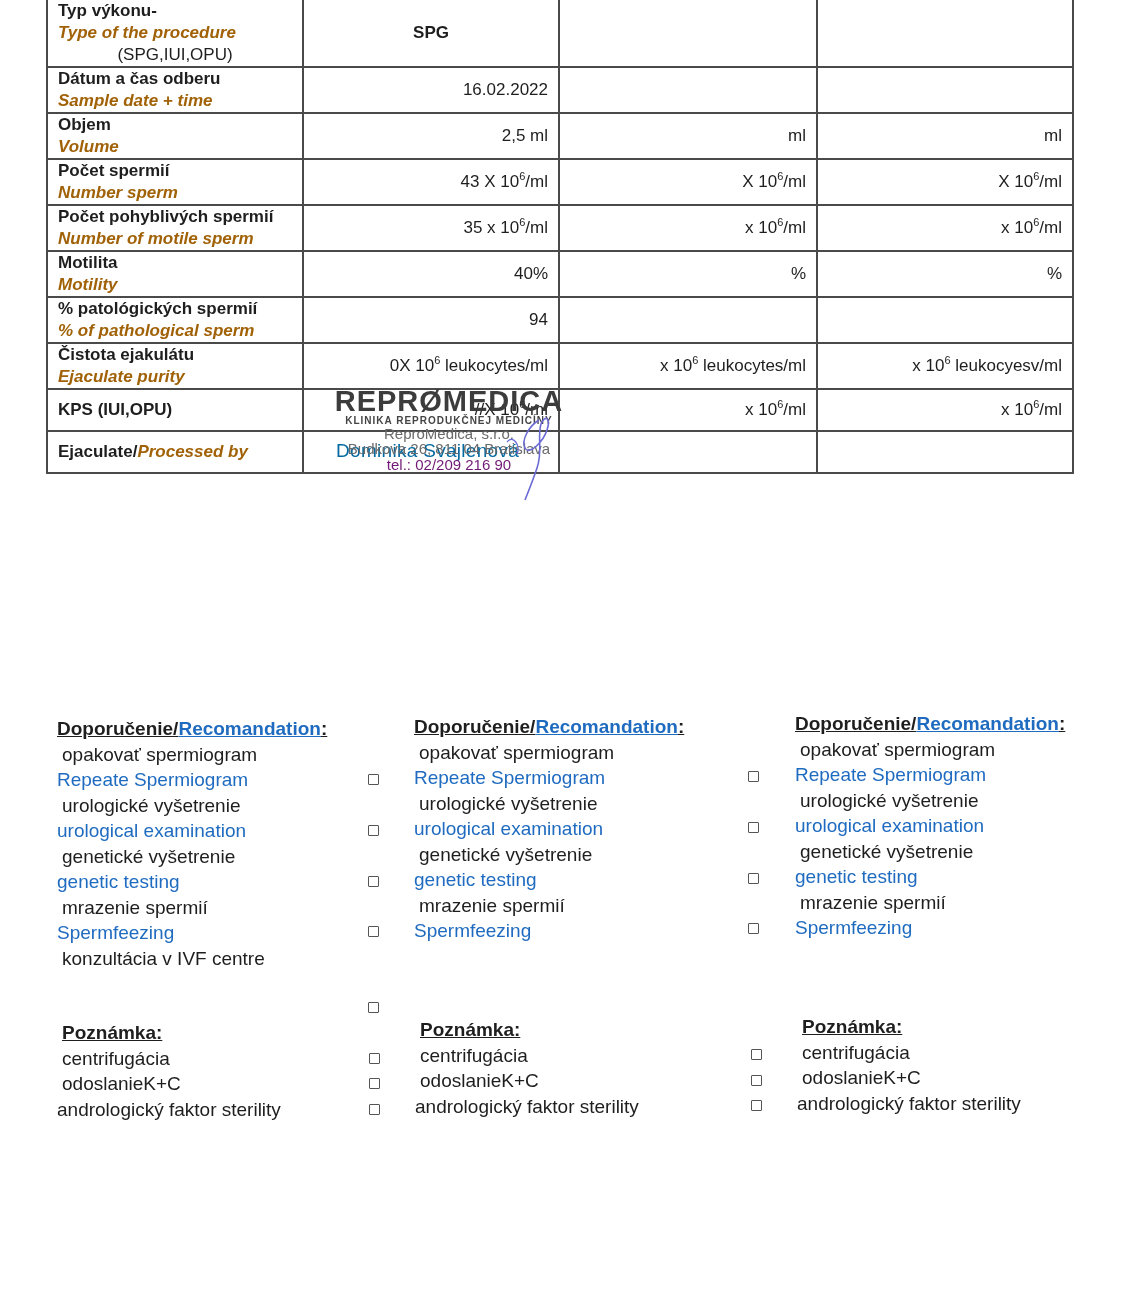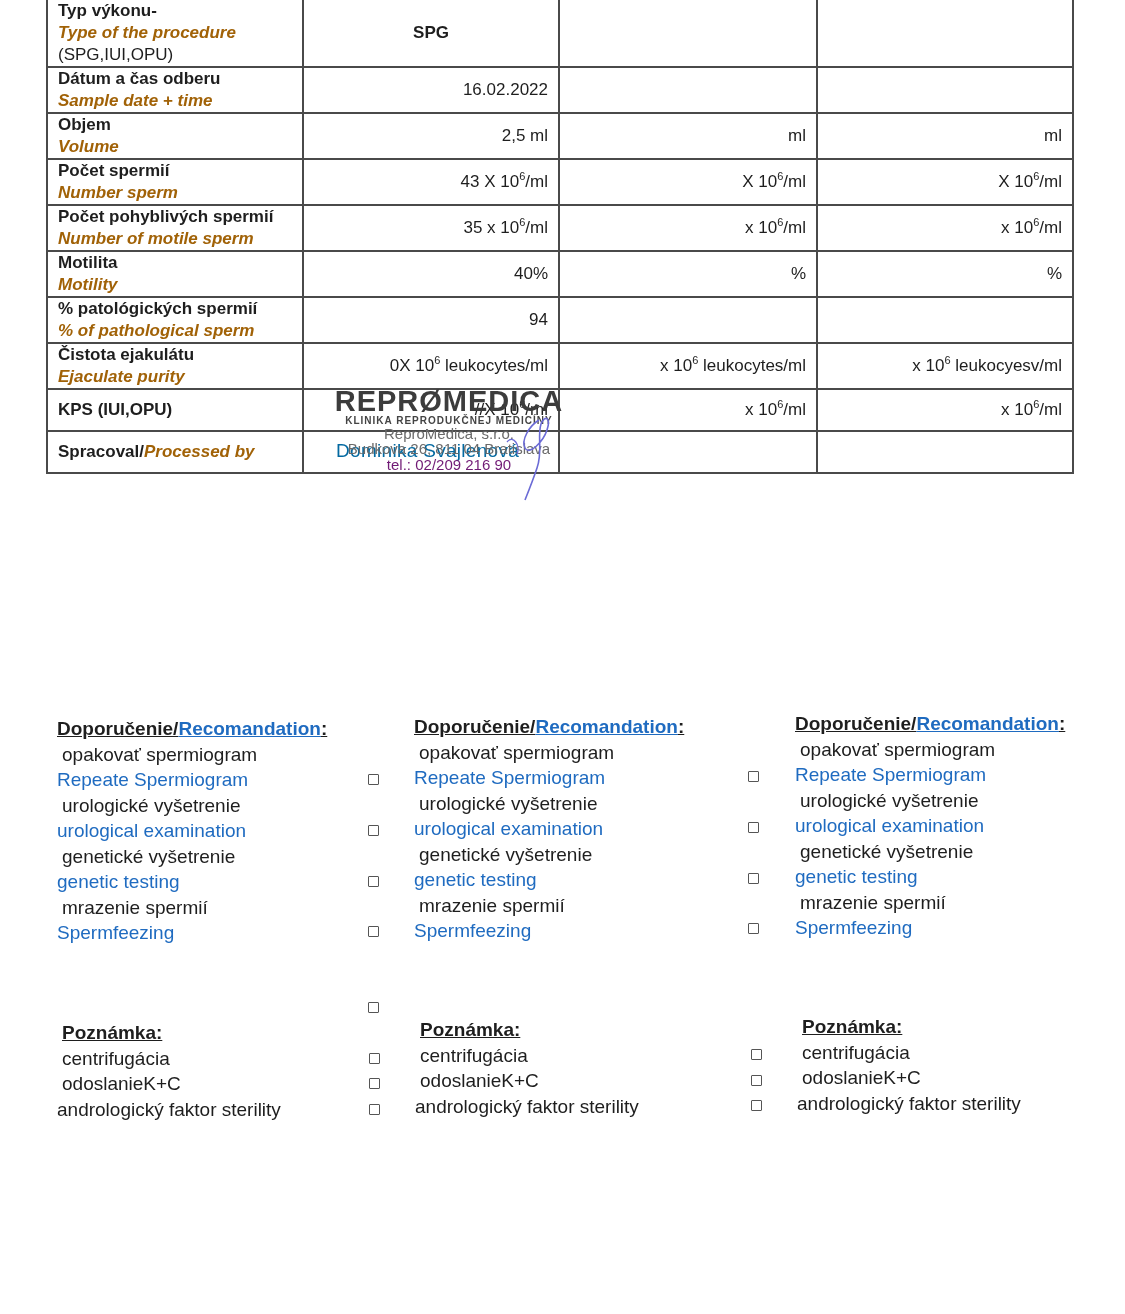--- a/index.html
+++ b/index.html
@@ -25,21 +25,21 @@
     font-size: 17px;
     line-height: 22px;
   }
   .results-table col.c0 { width: 256px; }
   .results-table col.c1 { width: 256px; }
   .results-table col.c2 { width: 258px; }
   .results-table col.c3 { width: 256px; }
   .lbl { font-size: 16px; }
   .lbl .sk { display: block; font-weight: 600; }
   .lbl .en { display: block; }
-  .lbl .sub { display: block; font-weight: 500; }
+  .lbl .sub { display: block; font-weight: 500; text-align: center; }
   .val { text-align: right; font-size: 18px; }
   .val-center { text-align: center; }
   .val-big { font-size: 20px; }
   .val-bold { font-weight: bold; font-size: 19px; }
   sup { font-size: 11px; line-height: 0; }
   .result-val { text-align: left; padding-left: 40px !important; font-size: 20px; }
 
   tr.r-type td { height: 66px; }
   tr.r-date td { height: 44px; }
   tr.r-std td { height: 44px; }
@@ -179,21 +179,21 @@
       </td>
       <td class="val"><span>//X 10</span><sup>6</sup><span>/ml</span></td>
       <td class="val"><span>x 10</span><sup>6</sup><span>/ml</span></td>
       <td class="val"><span>x 10</span><sup>6</sup><span>/ml</span></td>
     </tr>
 
 
 
     <tr class="r-proc">
       <td class="lbl">
-        <span style="font-weight:600">Spracoval/</span><span class="blue-it">Processed by</span>
+        <span style="font-weight:600">Ejaculate/</span><span class="blue-it">Processed by</span>
       </td>
       <td class="val stamp-cell" style="text-align:left">
         <span class="processor-name">Dominika Svajlenová</span>
         <div class="stamp">
           <div class="stamp-logo">REPRØMEDICA</div>
           <div class="stamp-sub">KLINIKA REPRODUKČNEJ MEDICÍNY</div>
           <div class="stamp-company">ReproMedica, s.r.o.</div>
           <div class="stamp-addr">Budkova 26, 811 04 Bratislava</div>
           <div class="stamp-tel">tel.: 02/209 216 90</div>
         </div>
@@ -211,20 +211,21 @@
 <div class="rec-col" style="left:57px; top:716px;">
   <div class="heading"><span class="u">Doporučenie/</span><span class="u blue">Recomandation</span><span class="u">:</span></div>
   <div class="line ind">opakovať spermiogram</div>
   <div class="line blue">Repeate Spermiogram</div>
   <div class="line ind">urologické vyšetrenie</div>
   <div class="line blue">urological examination</div>
   <div class="line ind">genetické vyšetrenie</div>
   <div class="line blue">genetic testing</div>
   <div class="line ind">mrazenie spermií</div>
   <div class="line blue">Spermfeezing</div>
+  <div class="line ind">konzultácia v IVF centre</div>
 </div>
 <span class="cb" style="left:368px; top:774px;"></span>
 <span class="cb" style="left:368px; top:825px;"></span>
 <span class="cb" style="left:368px; top:876px;"></span>
 <span class="cb" style="left:368px; top:926px;"></span>
 <span class="cb" style="left:368px; top:1002px;"></span>
 
 <div class="rec-col" style="left:57px; top:1020px;">
   <div class="note-heading ind">Poznámka:</div>
   <div class="line ind">centrifugácia</div>

